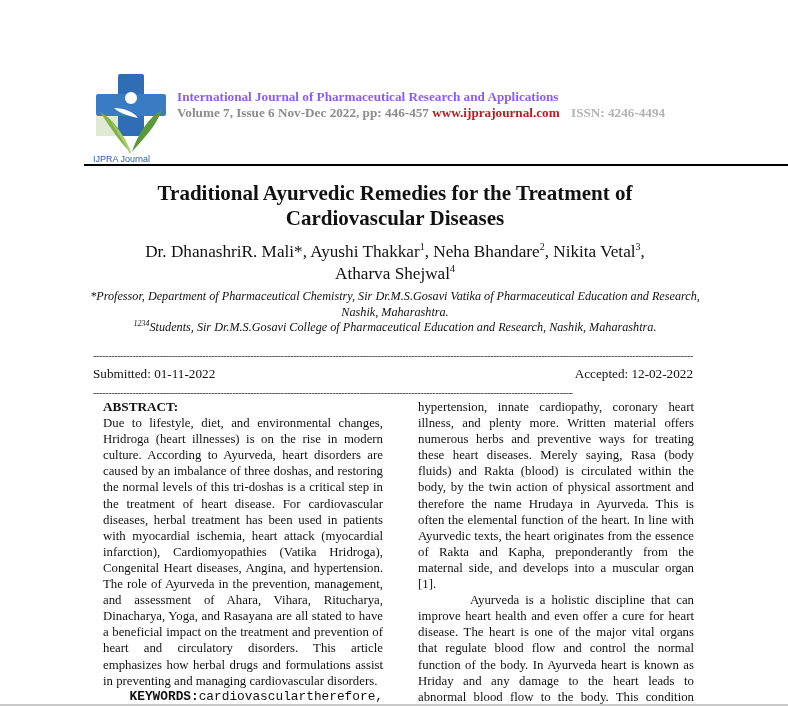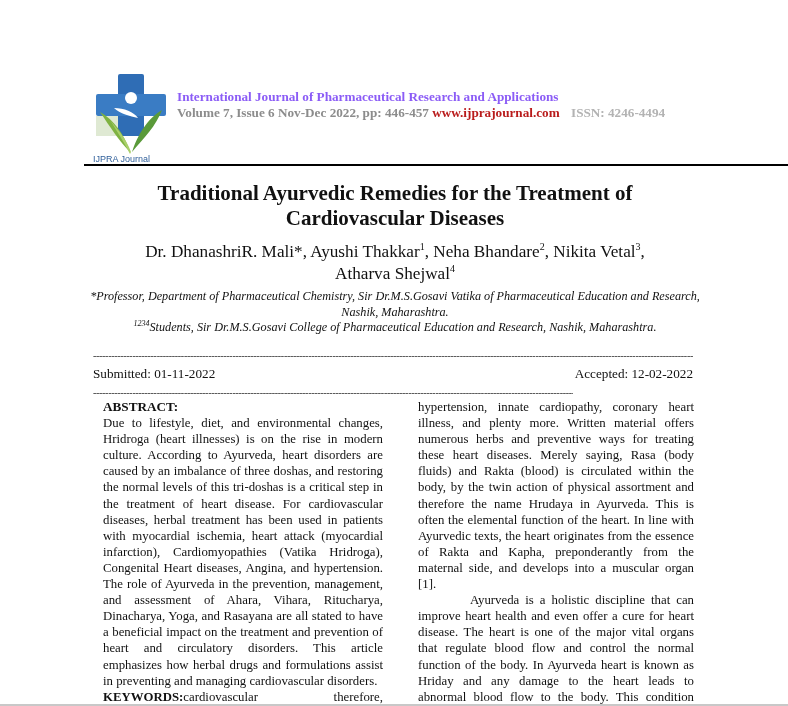--- a/index.html
+++ b/index.html
@@ -21,21 +21,21 @@
   #dash1 { left: 93px; top: 351px; width: 600px; }
   #dash2 { left: 93px; top: 388px; width: 480px; }
   #submitted { left: 93px; top: 366px; font-size: 13.2px; }
   #accepted { left: 540px; top: 366px; width: 153px; text-align: right; font-size: 13.2px; }
   .col { font-size: 12.8px; line-height: 16.1px; text-align: justify; }
   #left-col { left: 93px; top: 399px; width: 280px; margin-left: 10px; }
   #right-col { left: 418px; top: 399px; width: 276px; }
   .heading { font-weight: bold; font-size: 13.2px; }
   .indent { text-indent: 52px; }
   p { margin: 0; }
-  .kw-line { display: flex; justify-content: space-between; }
+  .kw-line { display: flex; justify-content: flex-end; font-family: Liberation Mono, monospace; }
   #bottom-rule { left: 0; top: 704px; width: 788px; height: 2px; background: #c8c8c8; }
 </style>
 </head>
 <body>
 
 <div id="logo" class="abs">
   <svg width="82" height="92" viewBox="0 0 82 92">
     <rect x="28" y="2" width="26" height="62" rx="2" fill="#2f6db5"></rect>
     <rect x="6" y="22" width="70" height="22" rx="2" fill="#3a7cc4"></rect>
     <rect x="6" y="44" width="22" height="20" fill="#dfe9d3"></rect>

